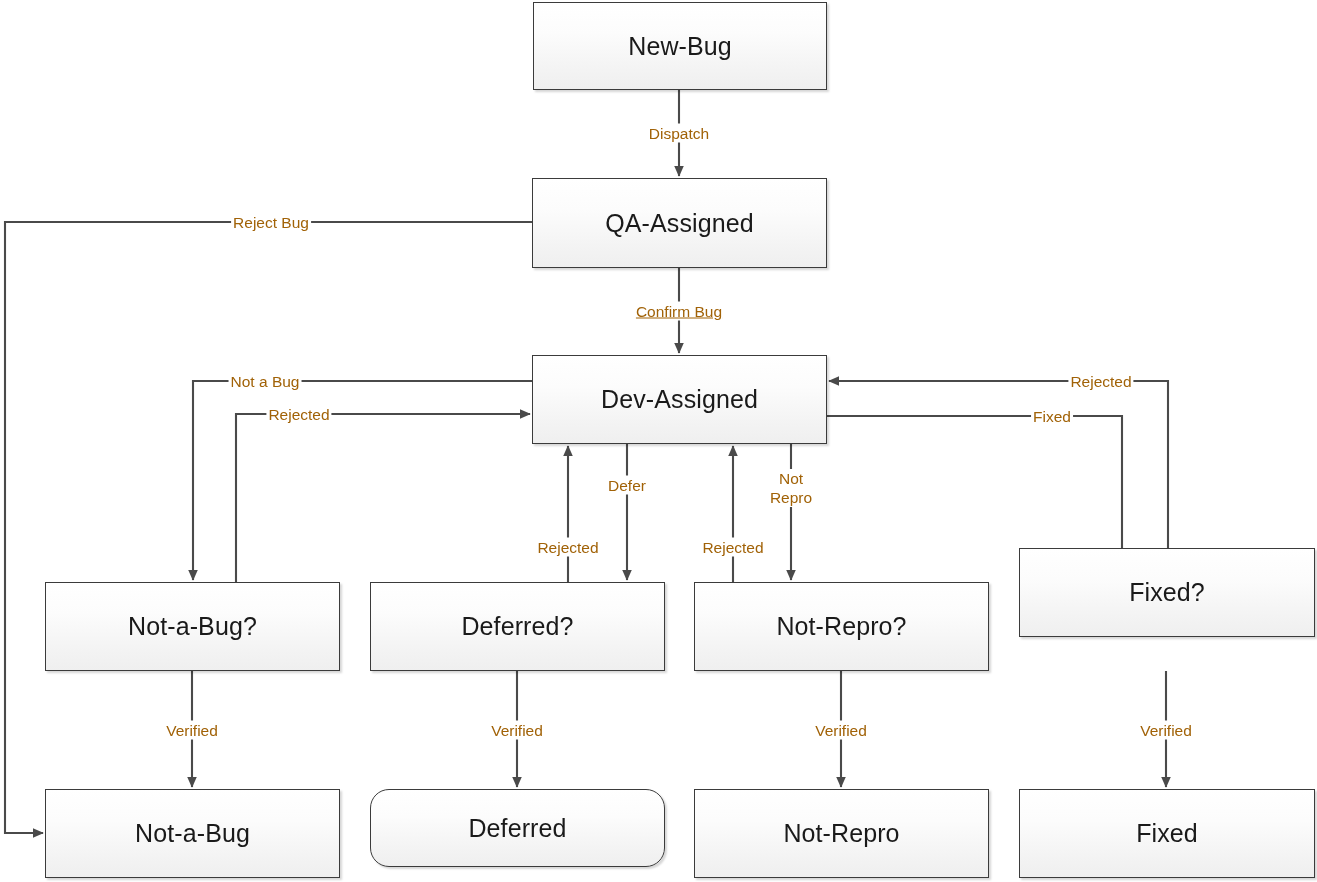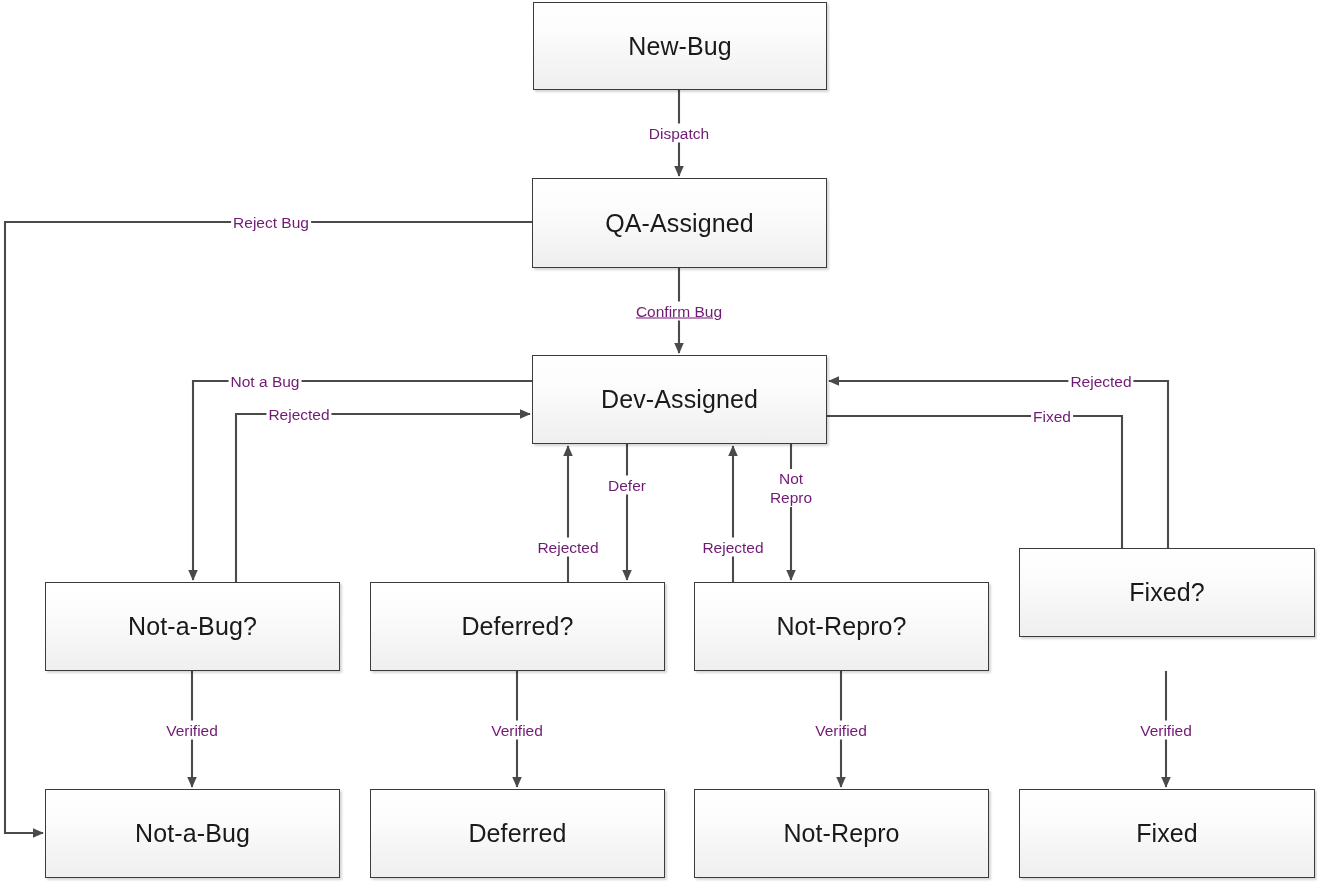--- a/index.html
+++ b/index.html
@@ -32,21 +32,21 @@
     justify-content: center;
     color: #1a1a1a;
     font-size: 25px;
     font-weight: 400;
     letter-spacing: 0.1px;
     white-space: nowrap;
   }
   .edge-label {
     position: absolute;
     background: #ffffff;
-    color: #701a75;
+    color: #a16207;
     font-size: 15.5px;
     line-height: 19px;
     text-align: center;
     white-space: nowrap;
     padding: 0 2px;
     transform: translate(-50%, -50%);
   }
   .edge-label.two-line { white-space: normal; width: 56px; }
 </style>
 </head>
@@ -116,21 +116,21 @@
   </div>
 
   <div class="node" style="left:1019px; top:548px; width:296px; height:89px;">
     <span>Fixed?</span>
   </div>
 
   <div class="node" style="left:45px; top:789px; width:295px; height:89px;">
     <span>Not-a-Bug</span>
   </div>
 
-  <div class="node" style="left:370px; top:789px; width:295px; height:89px;">
+  <div class="node" style="left:370px; top:789px; width:295px; height:78px;border-radius:19px;">
     <span>Deferred</span>
   </div>
 
   <div class="node" style="left:694px; top:789px; width:295px; height:89px;">
     <span>Not-Repro</span>
   </div>
 
   <div class="node" style="left:1019px; top:789px; width:296px; height:89px;">
     <span>Fixed</span>
   </div>

